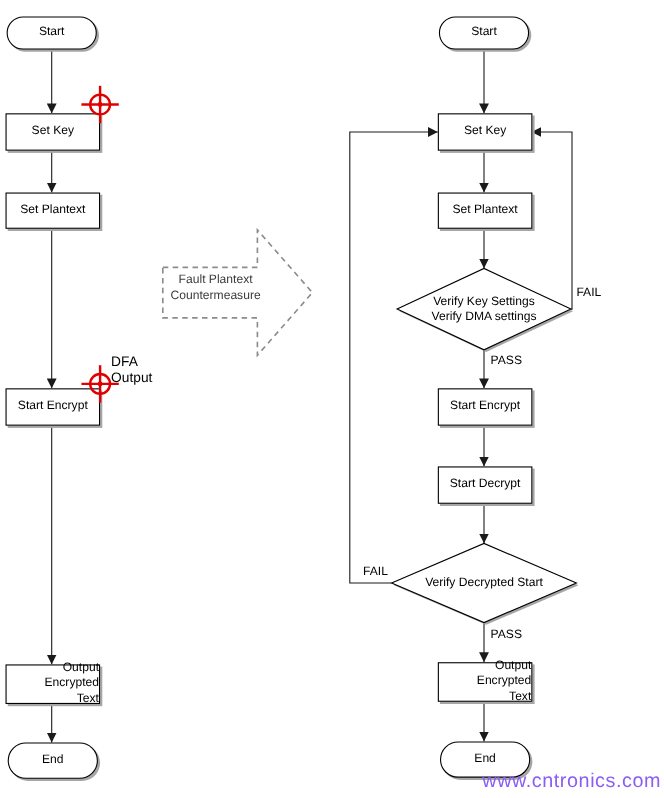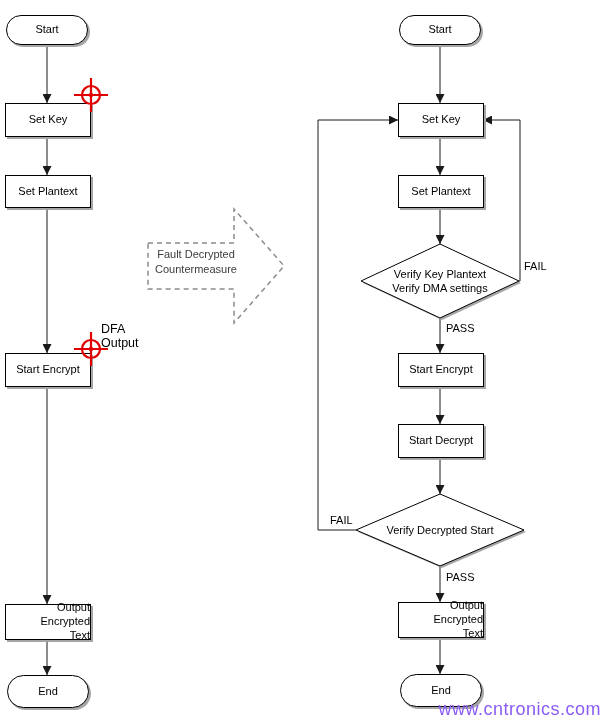--- a/index.html
+++ b/index.html
@@ -77,27 +77,27 @@
   <div class="node" style="left:5px;top:103px;width:84px;height:32px;">Set Key</div>
   <div class="node" style="left:5px;top:175px;width:84px;height:31px;">Set Plantext</div>
   <div class="node" style="left:5px;top:353px;width:84px;height:32px;">Start Encrypt</div>
   <div class="node" style="left:5px;top:604px;width:84px;height:34px;">Output Encrypted
 Text</div>
   <div class="node oval" style="left:7px;top:675px;width:80px;height:31px;">End</div>
 
   <div class="free-label attack-label" style="left:101px;top:322px;width:50px;">DFA
 Output</div>
 
-  <div class="cm-label" style="left:148px;top:247px;">Fault Decrypted
+  <div class="cm-label" style="left:148px;top:247px;">Fault Plantext
 Countermeasure</div>
 
   <div class="node oval" style="left:399px;top:15px;width:80px;height:28px;">Start</div>
   <div class="node" style="left:398px;top:103px;width:84px;height:32px;">Set Key</div>
   <div class="node" style="left:398px;top:175px;width:84px;height:31px;">Set Plantext</div>
-  <div class="diamond-label" style="left:370px;top:264px;width:140px;height:34px;">Verify Key Plantext
+  <div class="diamond-label" style="left:370px;top:264px;width:140px;height:34px;">Verify Key Settings
 Verify DMA settings</div>
   <div class="free-label" style="left:524px;top:260px;">FAIL</div>
   <div class="free-label" style="left:446px;top:322px;">PASS</div>
   <div class="node" style="left:398px;top:353px;width:84px;height:32px;">Start Encrypt</div>
   <div class="node" style="left:398px;top:424px;width:84px;height:32px;">Start Decrypt</div>
   <div class="diamond-label" style="left:370px;top:518px;width:140px;height:24px;">Verify Decrypted Start</div>
   <div class="free-label" style="left:330px;top:514px;">FAIL</div>
   <div class="free-label" style="left:446px;top:571px;">PASS</div>
   <div class="node" style="left:398px;top:602px;width:84px;height:34px;">Output Encrypted
 Text</div>

